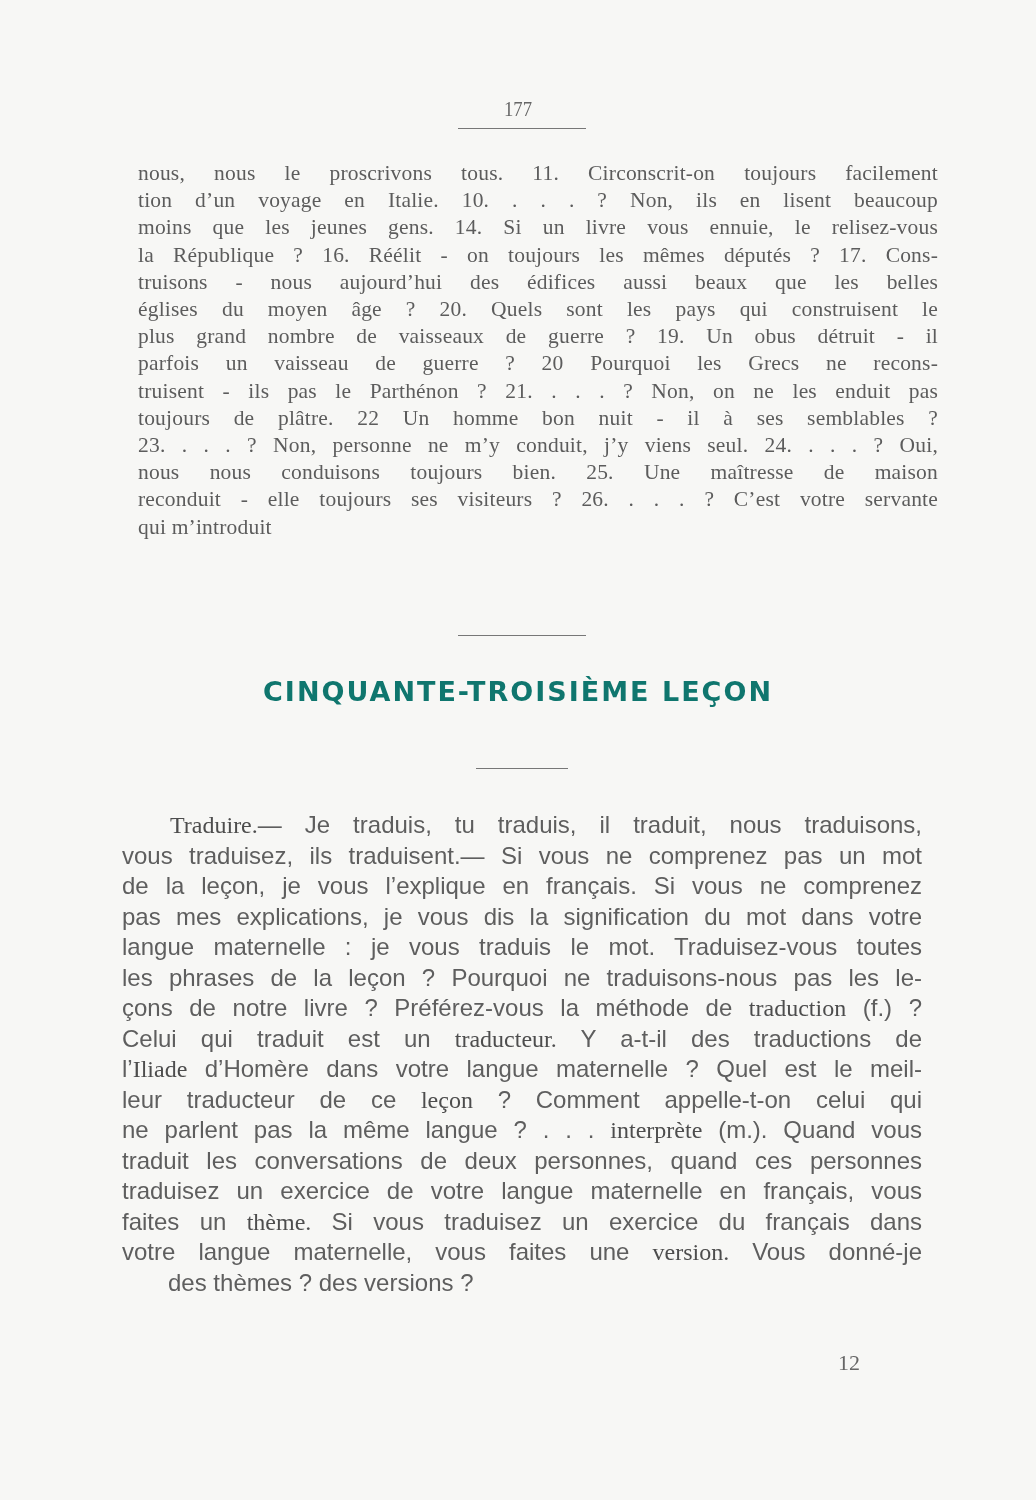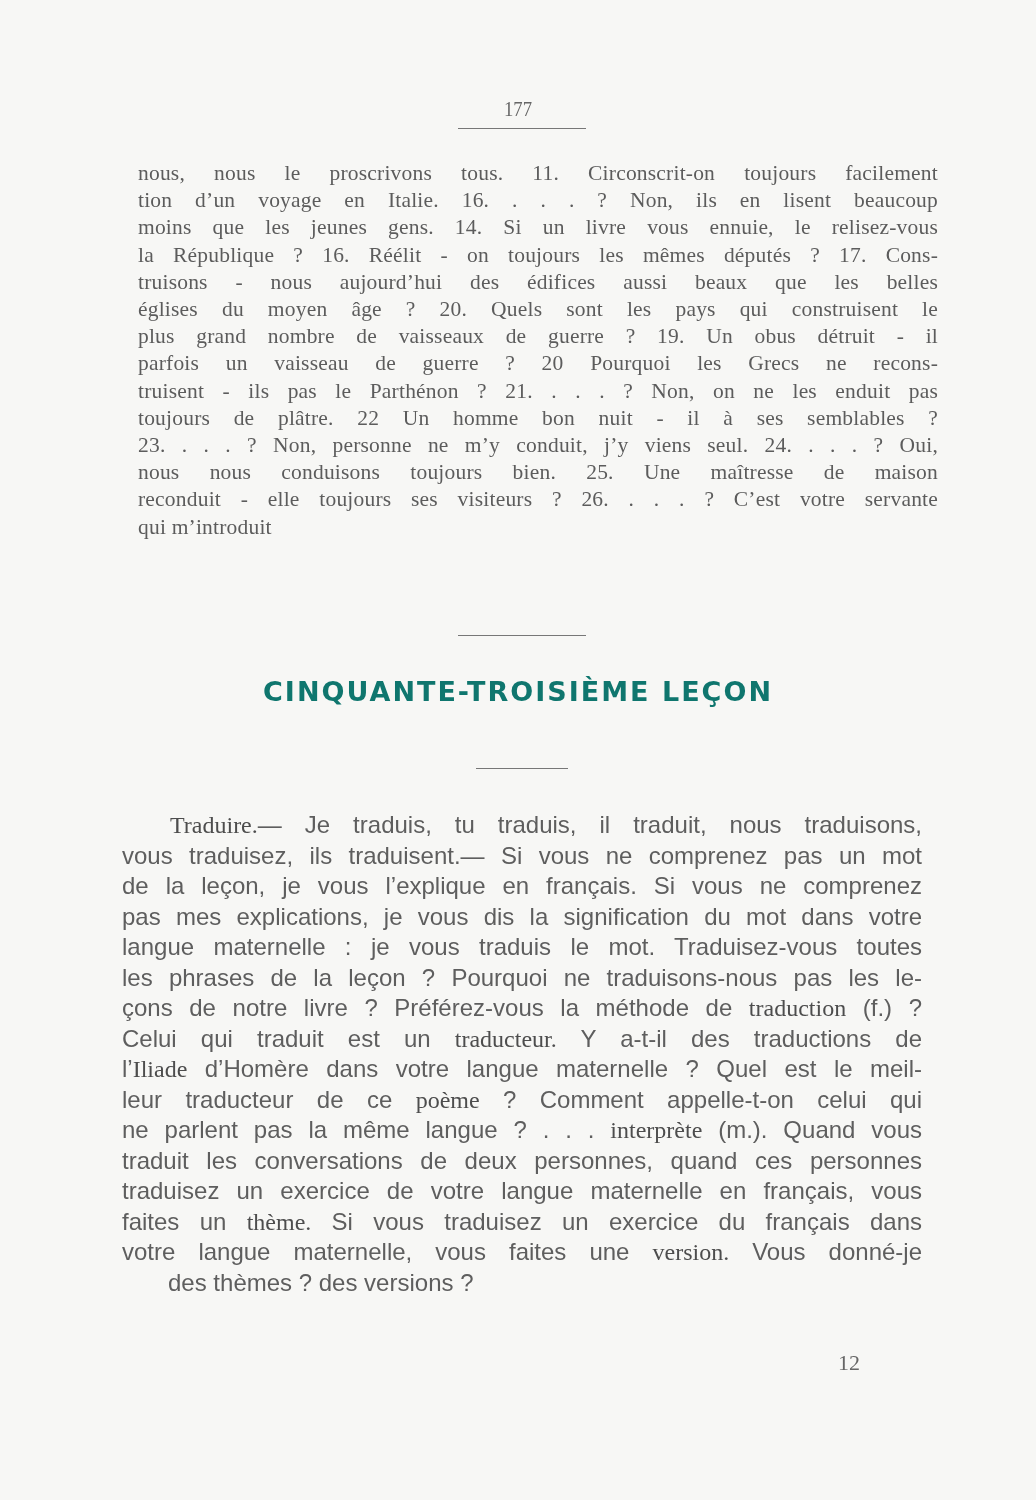--- a/index.html
+++ b/index.html
@@ -45,21 +45,21 @@
     }
   </style>
 </head>
 <body>
 
 <div class="page-number-top">177</div>
 <div class="rule" style="top:128px; left:458px; width:128px;"></div>
 
 <div class="condensed" id="exercise" style="top:160px;">
     <span class="line">nous, nous le proscrivons tous.  11. Circonscrit-on toujours facilement</span>
-    <span class="line">tion  d’un  voyage  en Italie.  16. . . . ? Non,  ils  en lisent  beaucoup</span>
+    <span class="line">tion  d’un  voyage  en Italie.  10. . . . ? Non,  ils  en lisent  beaucoup</span>
     <span class="line">moins que les jeunes gens.  14. Si un livre vous ennuie, le relisez-vous</span>
     <span class="line">la République ?  16. Réélit - on toujours les mêmes députés ?  17. Cons-</span>
     <span class="line">truisons - nous  aujourd’hui  des édifices  aussi  beaux  que  les  belles</span>
     <span class="line">églises  du  moyen  âge ?  20.  Quels sont les pays qui  construisent  le</span>
     <span class="line">plus grand  nombre  de vaisseaux de guerre ?  19. Un obus détruit - il</span>
     <span class="line">parfois un vaisseau  de guerre ?  20  Pourquoi  les  Grecs  ne  recons-</span>
     <span class="line">truisent - ils pas le Parthénon ?  21. . . . ? Non,  on ne les enduit  pas</span>
     <span class="line">toujours  de  plâtre.  22  Un  homme  bon  nuit - il à ses semblables ?</span>
     <span class="line">23. . . . ? Non, personne ne m’y conduit,  j’y viens  seul.  24. . . . ? Oui,</span>
     <span class="line">nous  nous  conduisons  toujours  bien.  25. Une maîtresse de maison</span>
@@ -74,21 +74,21 @@
 <div class="body-text" id="lesson" style="top:810px;">
     <span class="line indent"><b>Traduire.</b>— Je traduis, tu traduis, il traduit, nous traduisons,</span>
     <span class="line">vous traduisez, ils traduisent.— Si vous ne comprenez pas un mot</span>
     <span class="line">de la leçon, je vous l’explique en français. Si vous ne comprenez</span>
     <span class="line">pas mes explications, je vous dis la signification du mot dans votre</span>
     <span class="line">langue maternelle : je vous traduis le mot. Traduisez-vous toutes</span>
     <span class="line">les phrases de la leçon ? Pourquoi ne traduisons-nous pas les le-</span>
     <span class="line">çons de notre livre ? Préférez-vous la méthode de <b>traduction</b> (f.) ?</span>
     <span class="line">Celui qui traduit est un <b>traducteur.</b>  Y a-t-il des traductions de</span>
     <span class="line">l’<b>Iliade</b> d’Homère dans votre langue maternelle ? Quel est le meil-</span>
-    <span class="line">leur traducteur de ce <b>poème</b> ?  Comment appelle-t-on celui qui</span>
+    <span class="line">leur traducteur de ce <b>leçon</b> ?  Comment appelle-t-on celui qui</span>
     <span class="line">ne parlent pas la même langue ? . . . <b>interprète</b> (m.). Quand vous</span>
     <span class="line">traduit les conversations de deux personnes, quand ces personnes</span>
     <span class="line">traduisez un exercice de votre langue maternelle en français, vous</span>
     <span class="line">faites un <b>thème.</b> Si vous traduisez un exercice du français dans</span>
     <span class="line">votre langue maternelle, vous faites une <b>version.</b> Vous donné-je</span>
     <span class="line last">des thèmes ? des versions ?</span>
   </div>
 
 <div class="page-number-bottom">12</div>
 

